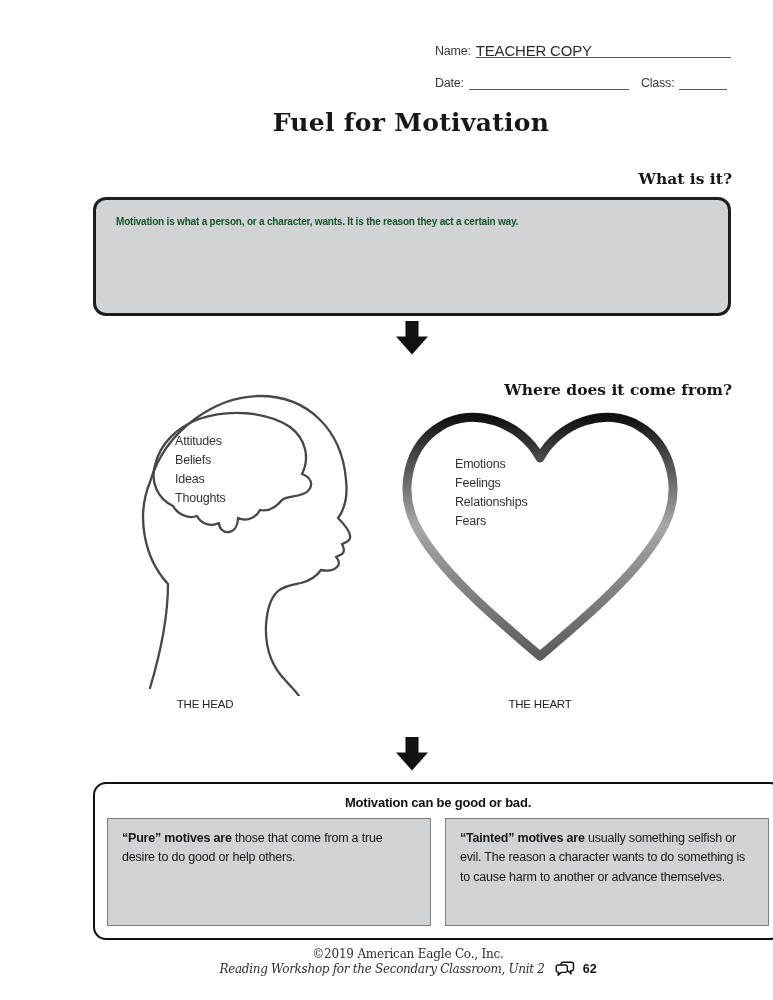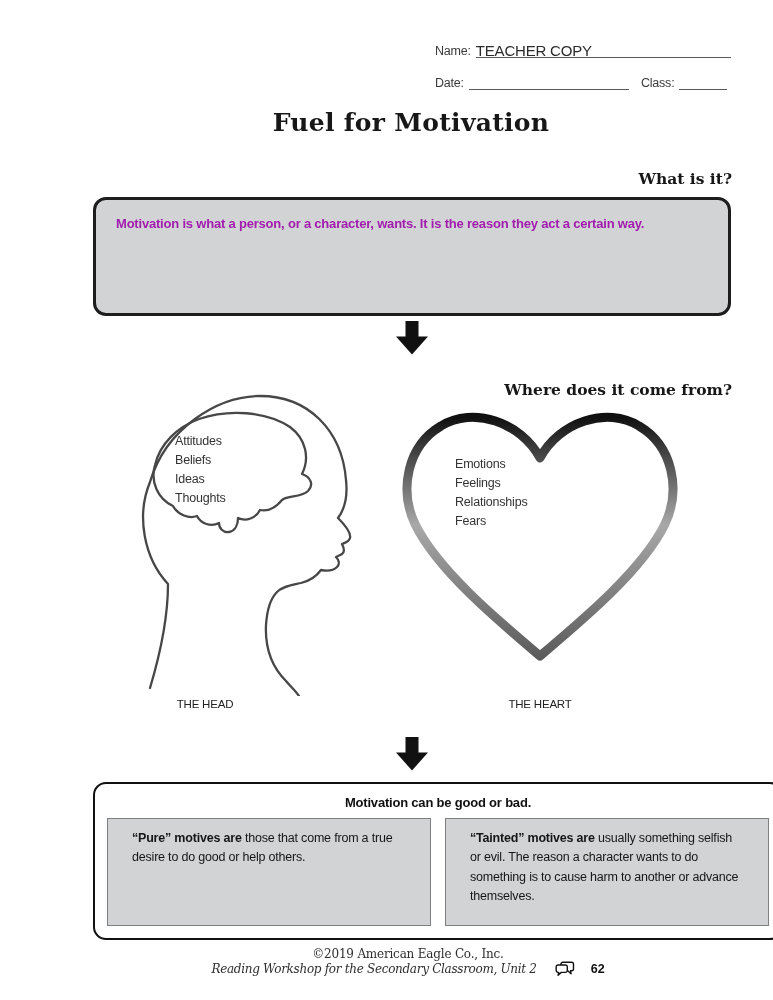--- a/index.html
+++ b/index.html
@@ -21,21 +21,21 @@
   .title { position:absolute; top:108px; left:90px; width:642px; text-align:center;
            font-family:"DejaVu Serif", serif; font-weight:bold; font-size:25px; color:#171717; letter-spacing:0.3px; }
   .h2 { position:absolute; left:90px; width:642px; text-align:right;
         font-family:"DejaVu Serif", serif; font-weight:bold; font-size:15.5px; color:#171717; }
   .h2.what { top:169px; }
   .h2.where { top:380px; }
 
   
   .defbox { position:absolute; top:197px; left:93px; width:638px; height:119px;
             background:#d2d3d4; border:3px solid #1d1d1d; border-radius:13px; padding:16px 20px; }
-  .defbox p { font-size:13px; font-weight:bold; letter-spacing:-0.2px; color:#a21caf; }
+  .defbox p { font-size:10px; font-weight:bold; letter-spacing:-0.2px; color:#14532d; }
 
   
   .arrow { position:absolute; left:394px; width:36px; height:34px; }
   .arrow.a1 { top:321px; }
   .arrow.a2 { top:737px; }
 
   
   .diagrams { position:absolute; top:388px; left:90px; width:642px; height:335px; }
   .head-svg { position:absolute; left:10px; top:0; }
   .heart-svg { position:absolute; left:307px; top:18px; }
@@ -46,28 +46,28 @@
   .caption { position:absolute; top:310px; font-size:11.5px; color:#222; letter-spacing:-0.2px; }
   .caption.head { left:55px; width:120px; text-align:center; }
   .caption.heart { left:390px; width:120px; text-align:center; }
 
   
   .goodbad { position:absolute; top:782px; left:93px; width:690px; height:158px;
              background:#fff; border:2.6px solid #111; border-radius:13px; padding-top:11px; }
   .goodbad-heading { text-align:center; font-size:13px; font-weight:bold; letter-spacing:-0.2px; color:#101010; }
   .motive-row { display:flex; gap:14px; padding:8px 12px 0 12px; }
   .motive-box { flex:1; height:108px; background:#d2d3d4; border:1.6px solid #7f7f7f;
-                padding:10px 24px; font-size:12.5px; line-height:1.55; letter-spacing:-0.2px; color:#161616; }
+                padding:10px 14px; font-size:12.5px; line-height:1.55; letter-spacing:-0.2px; color:#161616; }
   .motive-box .b { font-weight:bold; }
 
   
   .footer { position:absolute; top:947px; left:85px; width:646px; display:flex;
             justify-content:space-between; align-items:center;flex-direction:column; }
   .copyright { font-family:"DejaVu Serif", serif; font-size:12px; color:#2e2e2e; letter-spacing:-0.2px; }
-  .footer-right { display:flex; align-items:center; gap:16px; }
+  .footer-right { display:flex; align-items:center; gap:8px; }
   .book-title { font-family:"DejaVu Serif", serif; font-style:italic; font-size:12px; color:#2e2e2e; letter-spacing:-0.3px; }
   .page-num { font-size:12.5px; font-weight:bold; color:#111; }
   .chat-ic { display:inline-block; margin-left:2px; }
 </style>
 </head>
 <body>
 
 <div class="page">
 
   <div class="hdr">

